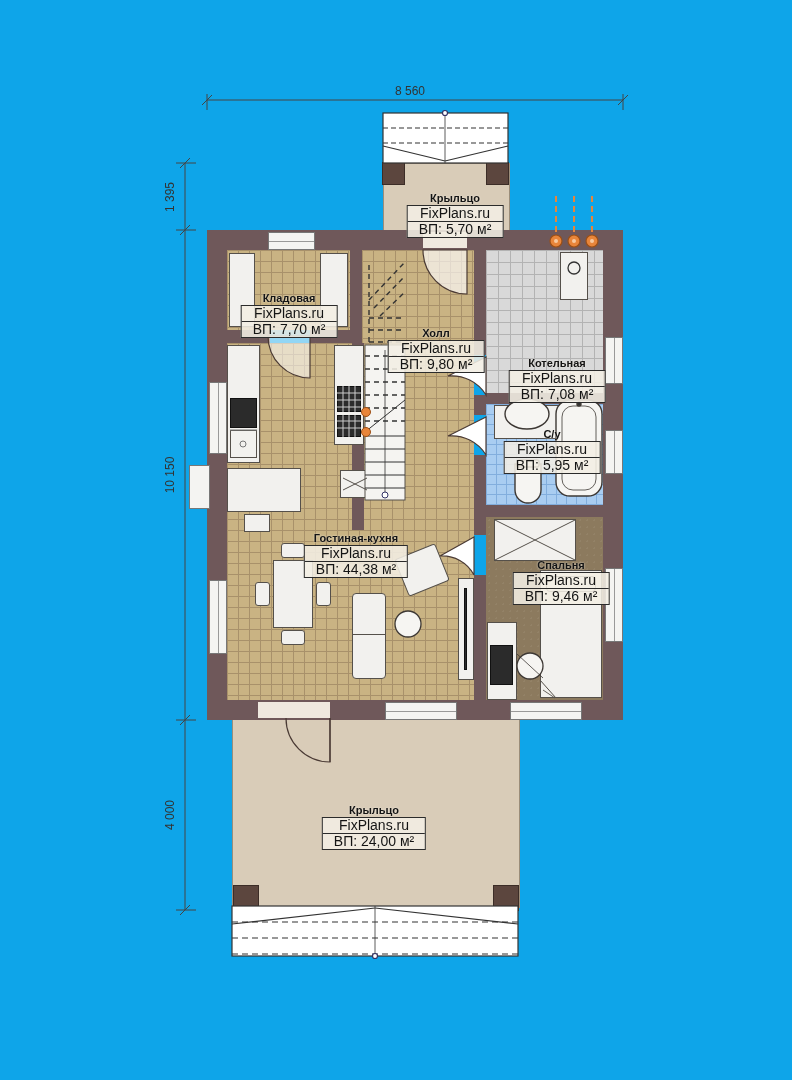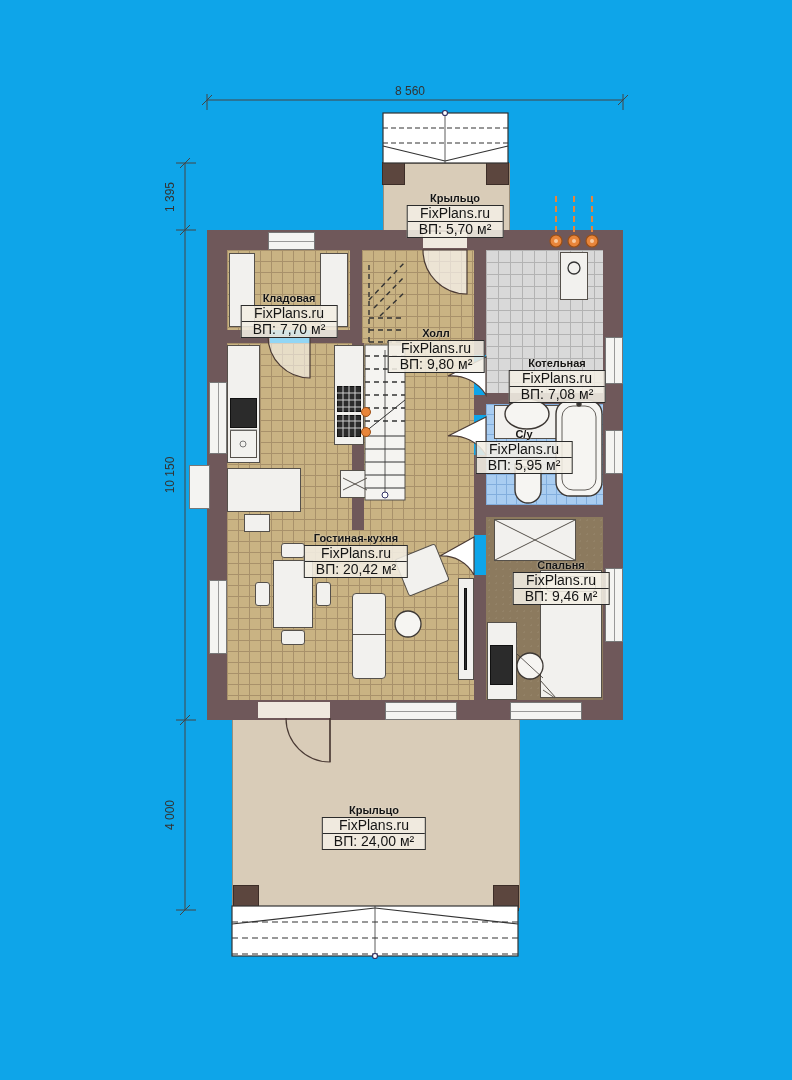--- a/index.html
+++ b/index.html
@@ -299,33 +299,33 @@
   </div>
 
   <div class="room-label" style="left:557px;top:345px;">
     <div class="rl-title">Котельная</div>
     <div class="rl-box">
       <div class="rl-brand">FixPlans.ru</div>
       <div class="rl-area">ВП: 7,08 м²</div>
     </div>
   </div>
 
-  <div class="room-label" style="left:524px;top:416px;">
+  <div class="room-label" style="left:552px;top:416px;">
     <div class="rl-title">С/у</div>
     <div class="rl-box">
       <div class="rl-brand">FixPlans.ru</div>
       <div class="rl-area">ВП: 5,95 м²</div>
     </div>
   </div>
 
   <div class="room-label" style="left:356px;top:520px;">
     <div class="rl-title">Гостиная-кухня</div>
     <div class="rl-box">
       <div class="rl-brand">FixPlans.ru</div>
-      <div class="rl-area">ВП: 20,42 м²</div>
+      <div class="rl-area">ВП: 44,38 м²</div>
     </div>
   </div>
 
   <div class="room-label" style="left:561px;top:547px;">
     <div class="rl-title">Спальня</div>
     <div class="rl-box">
       <div class="rl-brand">FixPlans.ru</div>
       <div class="rl-area">ВП: 9,46 м²</div>
     </div>
   </div>

